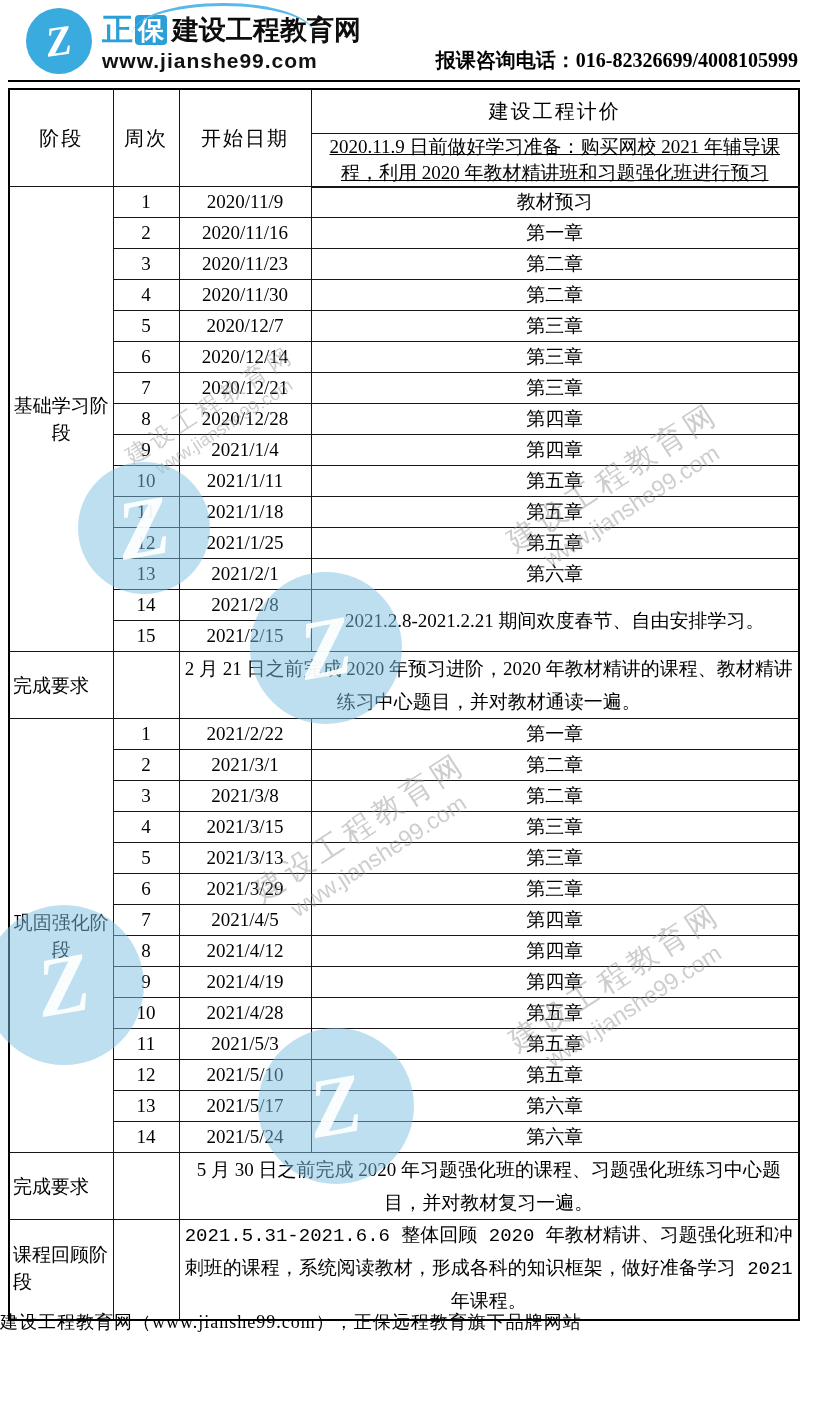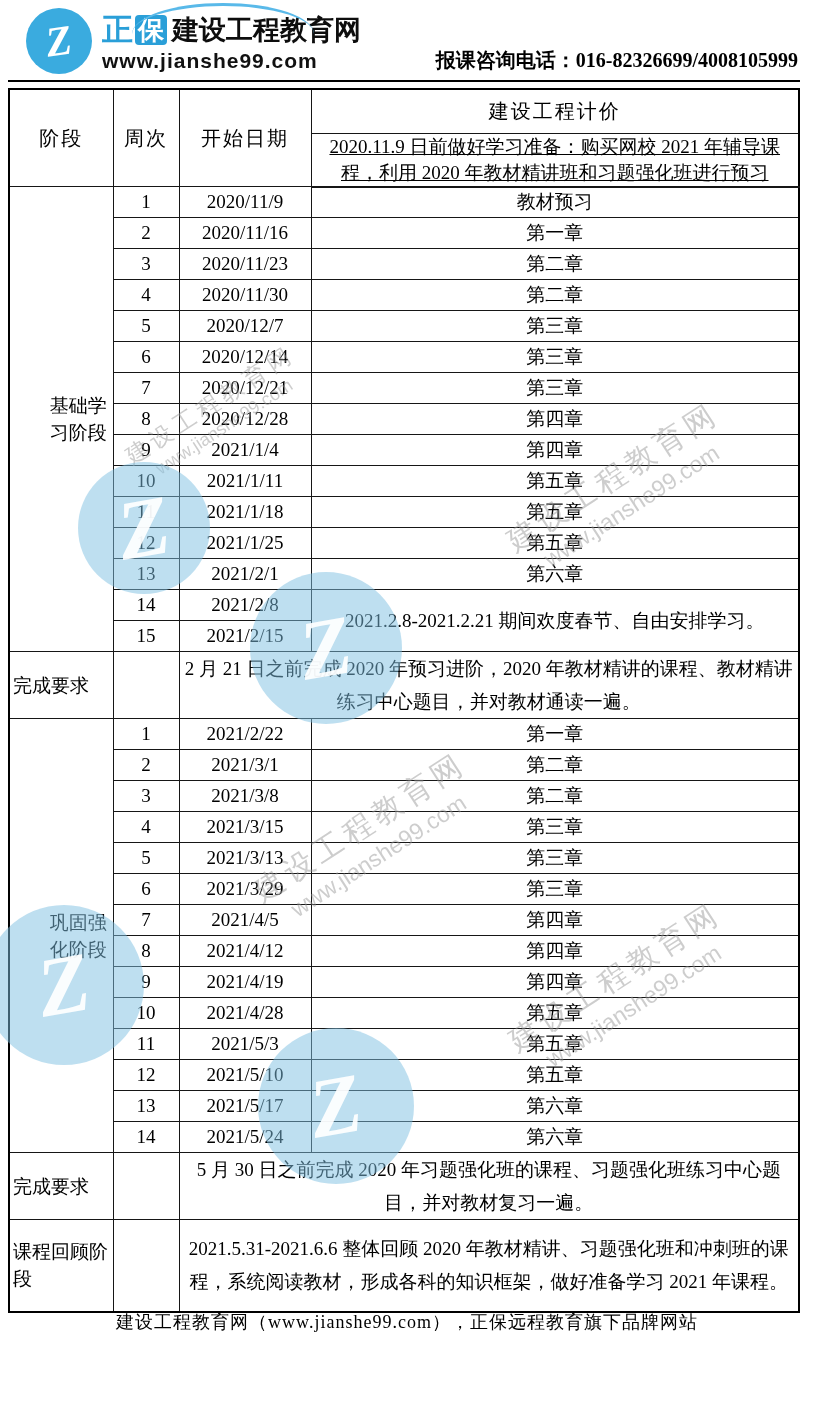--- a/index.html
+++ b/index.html
@@ -38,30 +38,30 @@
   .wm-circle .z{color:rgba(255,255,255,0.92);font-weight:bold;font-style:italic;
                 font-size:84px;transform:rotate(-10deg);line-height:1;
                 font-family:"Liberation Serif",serif;}
 
   
   table.schedule{position:absolute;left:8px;top:88px;width:790px;z-index:2;
                  border-collapse:collapse;table-layout:fixed;border:2px solid #000;}
   .schedule td{border:1px solid #161616;text-align:center;vertical-align:middle;
                font-size:19px;padding:0 2px;overflow:hidden;}
   tr.h44{height:44px;} tr.h52{height:52px;text-decoration:underline;} tr.dr{height:31px;}
-  tr.req{height:66px;} tr.rev{height:92px;}
+  tr.req{height:66px;} tr.rev{height:92px;font-family:Liberation Mono, monospace;}
   td.course-head{font-weight:normal;font-size:20px;letter-spacing:2px;}
   td.head{font-size:20px;letter-spacing:2px;margin-left:24px;}
   td.prep{line-height:26px;font-size:19px;border-bottom-width:2px;}
   td.note{line-height:33px;}
   td.stage-left{text-align:left;padding-left:3px;line-height:27px;}
-  td.stage-center{line-height:27px;padding-left:36px;}
+  td.stage-center{line-height:27px;}
 
   
-  .footer{position:absolute;left:0;top:1310px;width:814px;text-align:center;
+  .footer{position:absolute;left:0;top:1310px;width:814px;text-align:left;
           font-size:18px;letter-spacing:1px;}
 </style>
 </head>
 <body>
 
 <div class="page">
 
   <div class="logo">
     <div class="logo-circle">
       <span class="logo-z">Z</span>

